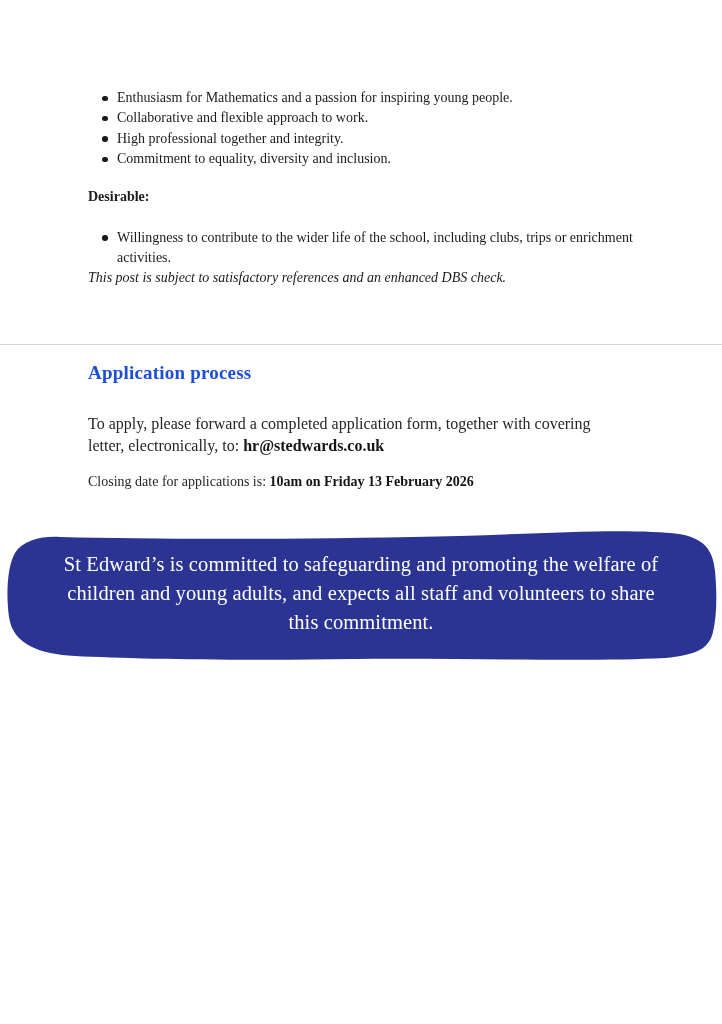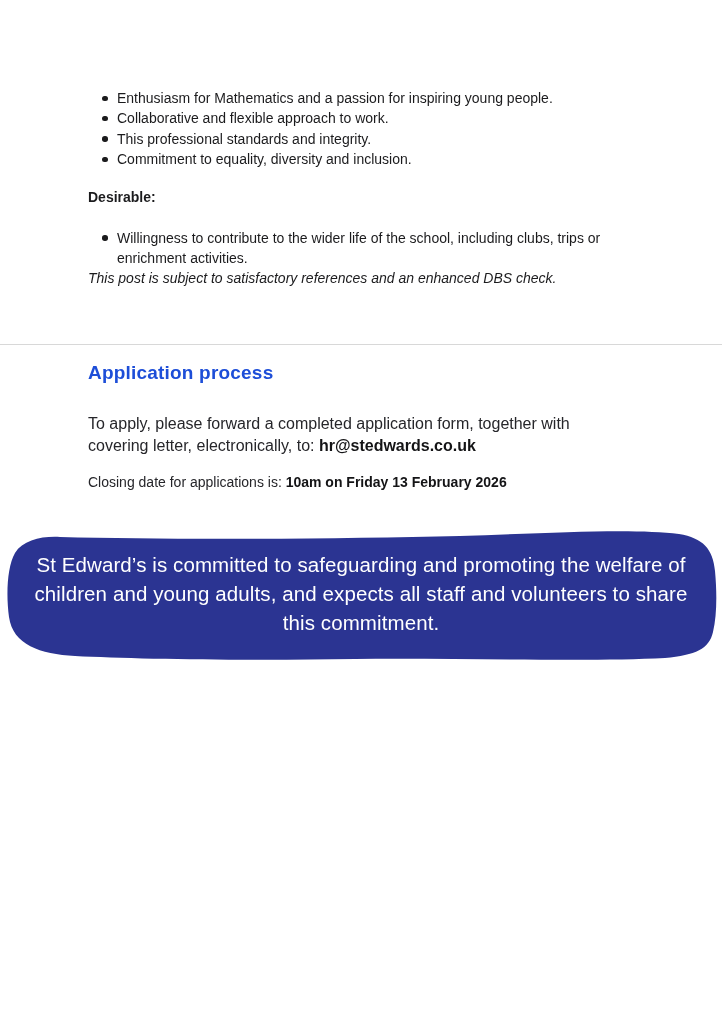--- a/index.html
+++ b/index.html
@@ -3,21 +3,21 @@
 <meta charset="utf-8">
 <style>
   * { margin: 0; padding: 0; box-sizing: border-box; }
   html, body { background: #ffffff; }
   .page {
     position: relative;
     width: 722px;
     height: 732px;
     background: #ffffff;
     overflow: hidden;
-    font-family: Liberation Sans, sans-serif;
+    font-family: Liberation Serif, serif;
     color: #1b1b1d;
   }
   .content {
     position: absolute;
     left: 88px;
     top: 0;
     width: 546px;
   }
   ul.bullet-list {
     list-style: none;
@@ -122,21 +122,21 @@
 
 <div class="page">
 
   <div class="section-divider"></div>
 
   <div class="content">
 
     <ul class="bullet-list essential">
       <li>Enthusiasm for Mathematics and a passion for inspiring young people.</li>
       <li>Collaborative and flexible approach to work.</li>
-      <li>This professional standards and integrity.</li>
+      <li>High professional together and integrity.</li>
       <li>Commitment to equality, diversity and inclusion.</li>
     </ul>
 
     <p class="desirable-heading">Desirable:</p>
 
     <ul class="bullet-list desirable">
       <li>Willingness to contribute to the wider life of the school, including clubs, trips or enrichment activities.</li>
     </ul>
 
     <p class="dbs-note">This post is subject to satisfactory references and an enhanced DBS check.</p>

